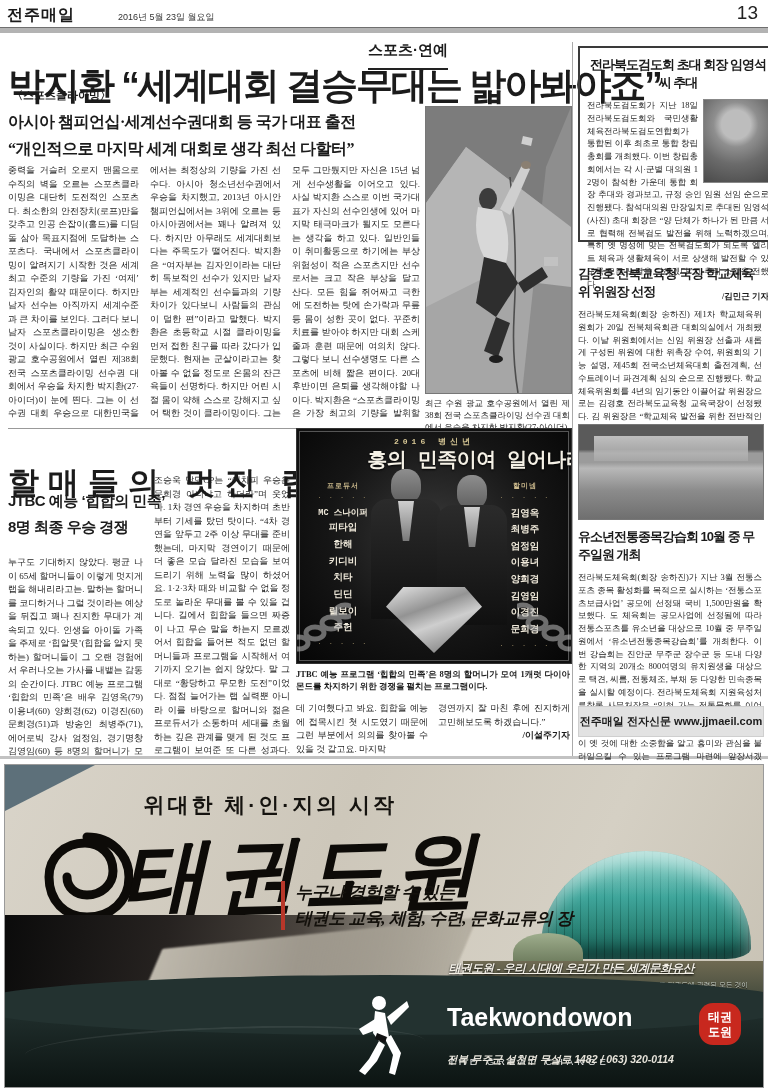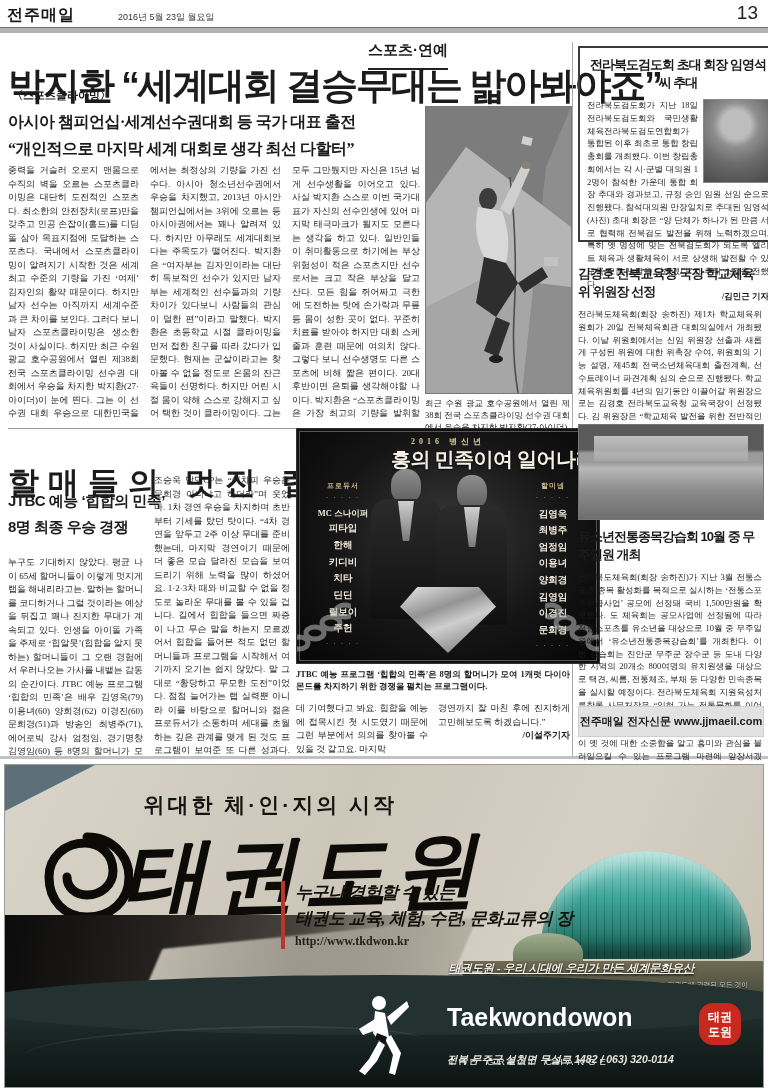--- a/index.html
+++ b/index.html
@@ -39,21 +39,21 @@
   .j-sub{position:absolute;left:0;top:54px;font-size:15px;font-weight:900;line-height:1.7;letter-spacing:-0.5px;}
   .j-col1{position:absolute;left:0;top:122px;width:135px;height:200px;}
   .j-col2{position:absolute;left:146px;top:40px;width:136px;height:283px;}
   .j-cont1{position:absolute;left:288px;top:268px;width:132px;height:52px;}
   .j-cont2{position:absolute;left:430px;top:268px;width:132px;height:52px;}
   .j-byline{text-align:right;font-weight:bold;}
   
   .poster{position:absolute;left:288px;top:-6px;width:274px;height:234px;background:
           radial-gradient(ellipse at 50% 45%, #3a3a3a 0%, #151515 55%, #050505 100%);
           border:1px solid #333;box-shadow:inset 0 0 0 2px #111, inset 0 0 0 3px #555;overflow:hidden;
-          color:#e9e2d2;font-family:Liberation Serif, serif;padding-left:28px;}
+          color:#e9e2d2;font-family:Liberation Mono, monospace;}
   .poster-top{position:absolute;left:0;top:7px;width:100%;text-align:center;font-size:8px;letter-spacing:4px;
               color:#d8c896;font-weight:bold;}
   .poster-title{position:absolute;left:0;top:17px;width:100%;text-align:center;font-size:20px;font-weight:900;
                 letter-spacing:-0.5px;color:#f5f1e6;text-shadow:0 1px 2px #000;margin-left:48px;}
   .poster-colhead{position:absolute;top:52px;font-size:7px;color:#cbb98c;font-weight:bold;letter-spacing:1px;}
   .poster-dots{font-size:6px;letter-spacing:2px;color:#8d7f5d;display:block;margin:2px 0;}
   .poster-list{position:absolute;top:62px;font-size:9.5px;font-weight:bold;line-height:1.75;color:#efe9da;}
   .pl-left{left:14px;text-align:center;width:64px;}
   .pl-right{right:14px;text-align:center;width:64px;}
   .poster-man{position:absolute;top:40px;width:74px;height:150px;}
@@ -309,21 +309,20 @@
     <div class="ad-building">
       <div class="bld-dome"></div>
       <div class="bld-hill"></div>
     </div>
     <div class="ad-pond"></div>
     <div class="ad-belt"></div>
 
     <div class="ad-tag">
       <div class="ad-tag-l1">누구나 경험할 수 있는</div>
       <div class="ad-tag-l2">태권도 교육, 체험, 수련, 문화교류의 장</div>
-      <div class="ad-url">http://www.tkdwon.kr</div>
     </div>
 
     <div class="ad-heritage">
       <div class="ad-her-title">태권도원 - 우리 시대에 우리가 만든 세계문화유산</div>
       <div class="ad-her-body">올림픽 단일종목으로는 최초로 국제경기, 체험, 수련, 교육, 연구, 교류 등 태권도에 관련된 모든 것이 가능한 세계 유일의 태권도 전문공간입니다.</div>
       <div class="ad-her-body">또한 전 세계인이 태권도를 통해 한국을 느끼고 한국의 얼을 경험할 수 있는 우리 시대의 살아있는 세계문화유산입니다.</div>
     </div>
 
     <div class="ad-band">
       <div class="ad-wave"></div>

